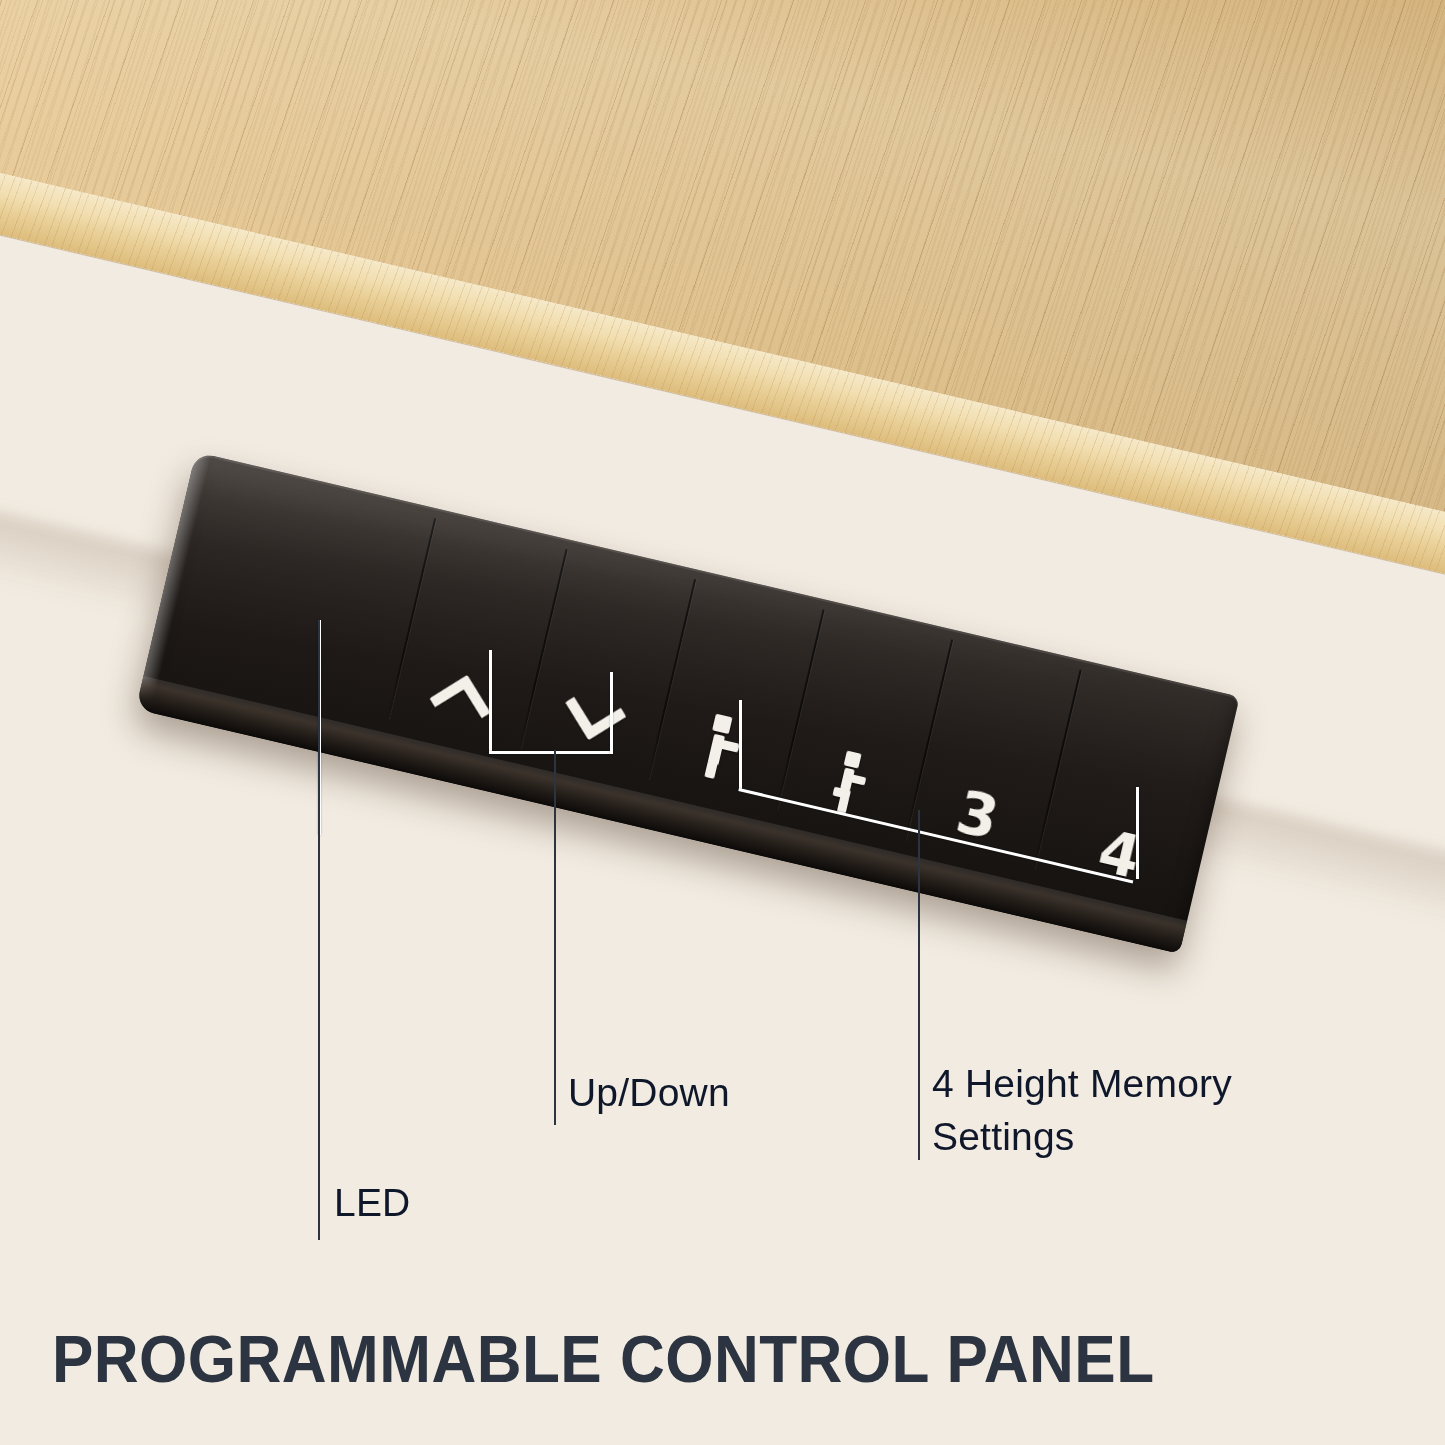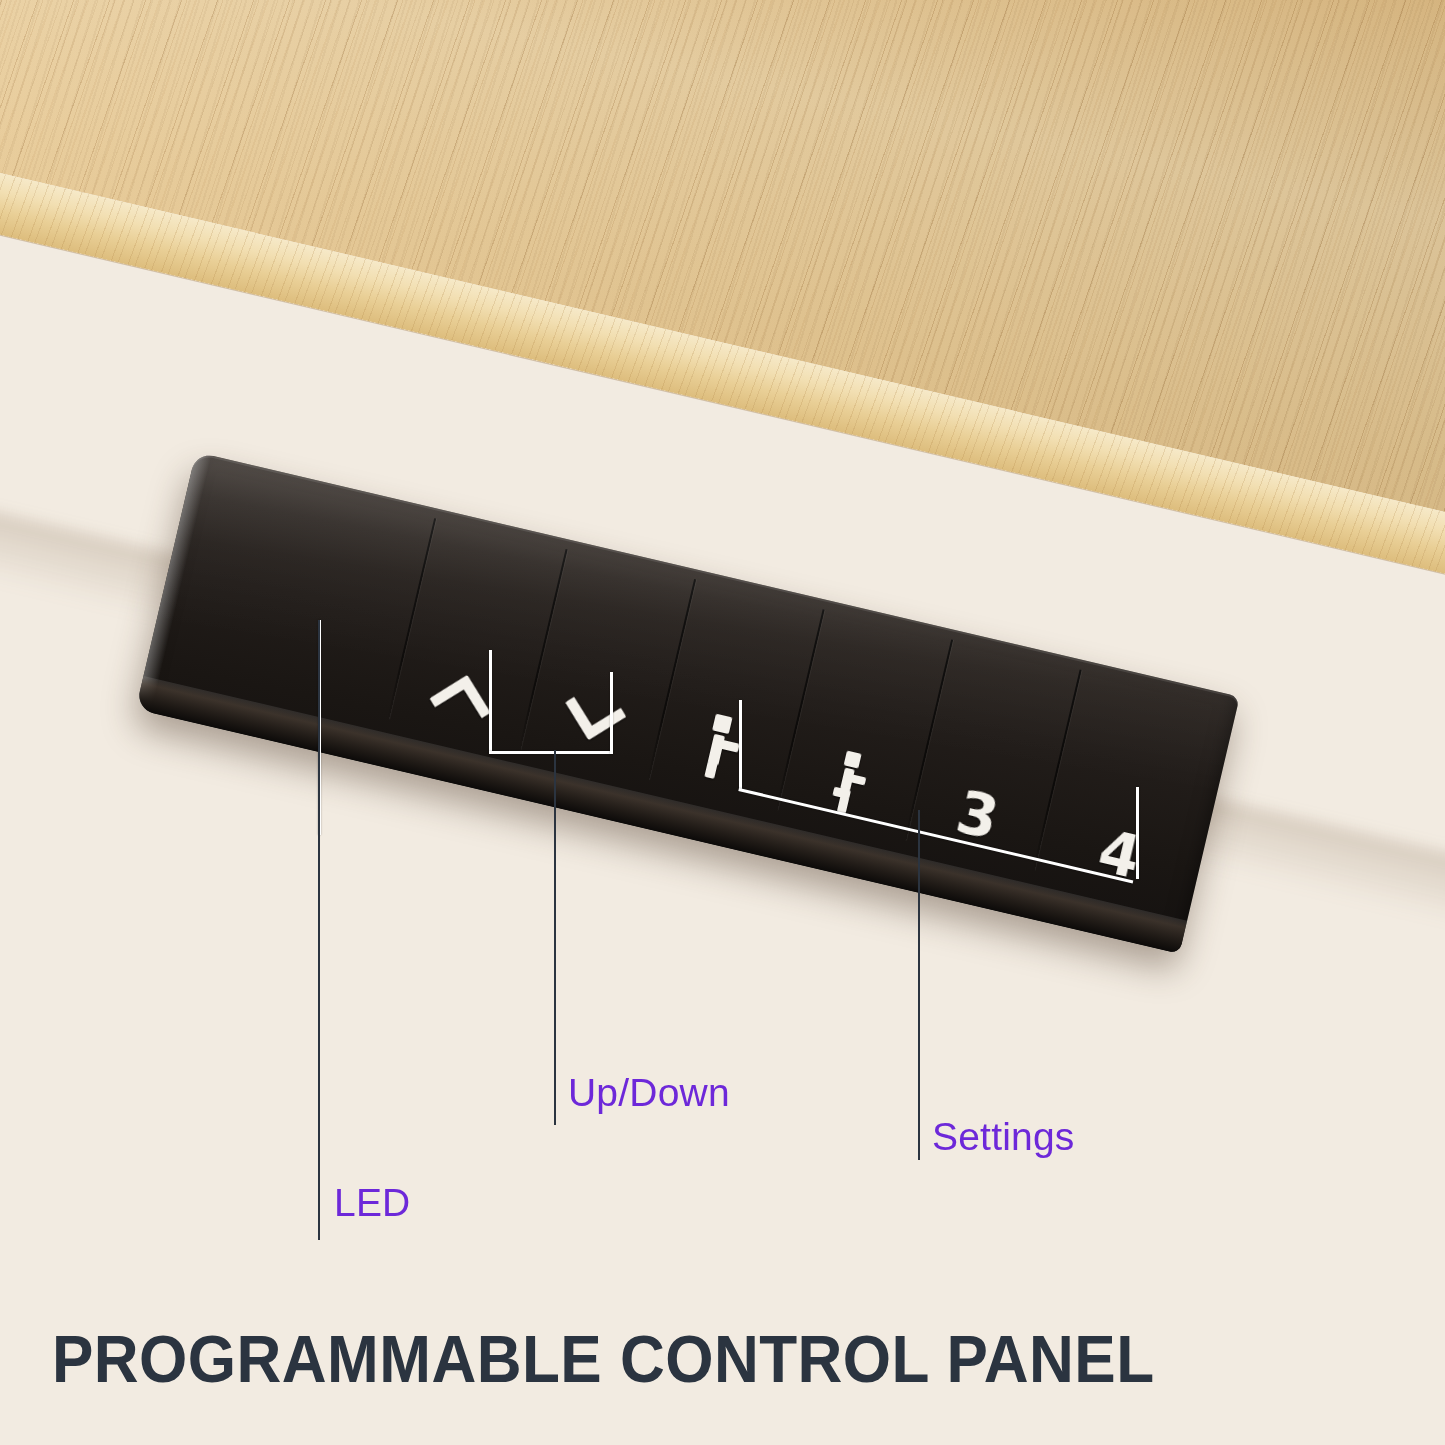--- a/index.html
+++ b/index.html
@@ -140,21 +140,21 @@
   .s-thigh{width:17px;height:9px;left:6px;top:38px;}
   .s-shin{width:9px;height:17px;left:14px;top:45px;}
 
   
   .wline{position:absolute;background:#ffffff;box-shadow:0 0 2px rgba(0,0,0,.35);}
 
   
   .cline{position:absolute;width:2px;background:#2b3440;}
   .label{
     position:absolute;
-    color:#6d28d9;
+    color:#0f172a;
     font-family:"Liberation Sans",sans-serif;
     font-size:39px;
     line-height:1.22;
     white-space:nowrap;
     letter-spacing:.2px;
     text-align:right;
   }
 
   
   .headline{
@@ -244,17 +244,18 @@
   <div class="wline" style="left:1136px;top:787px;width:3px;height:92px;"></div>
 
   <div class="cline" style="left:318px;top:620px;height:620px;"></div>
   <div class="cline" style="left:554px;top:750px;height:375px;"></div>
   <div class="cline" style="left:918px;top:810px;height:350px;"></div>
 
   <div class="label" style="left:334px;top:1131px;margin-top:48px;">LED</div>
 
   <div class="label" style="left:568px;top:1069px;">Up/Down</div>
 
+  <div class="label" style="left:932px;top:1060px;">4 Height Memory</div>
   <div class="label" style="left:932px;top:1113px;">Settings</div>
 
   <div class="headline">PROGRAMMABLE CONTROL PANEL</div>
 
 </div>
 
 </body></html>

